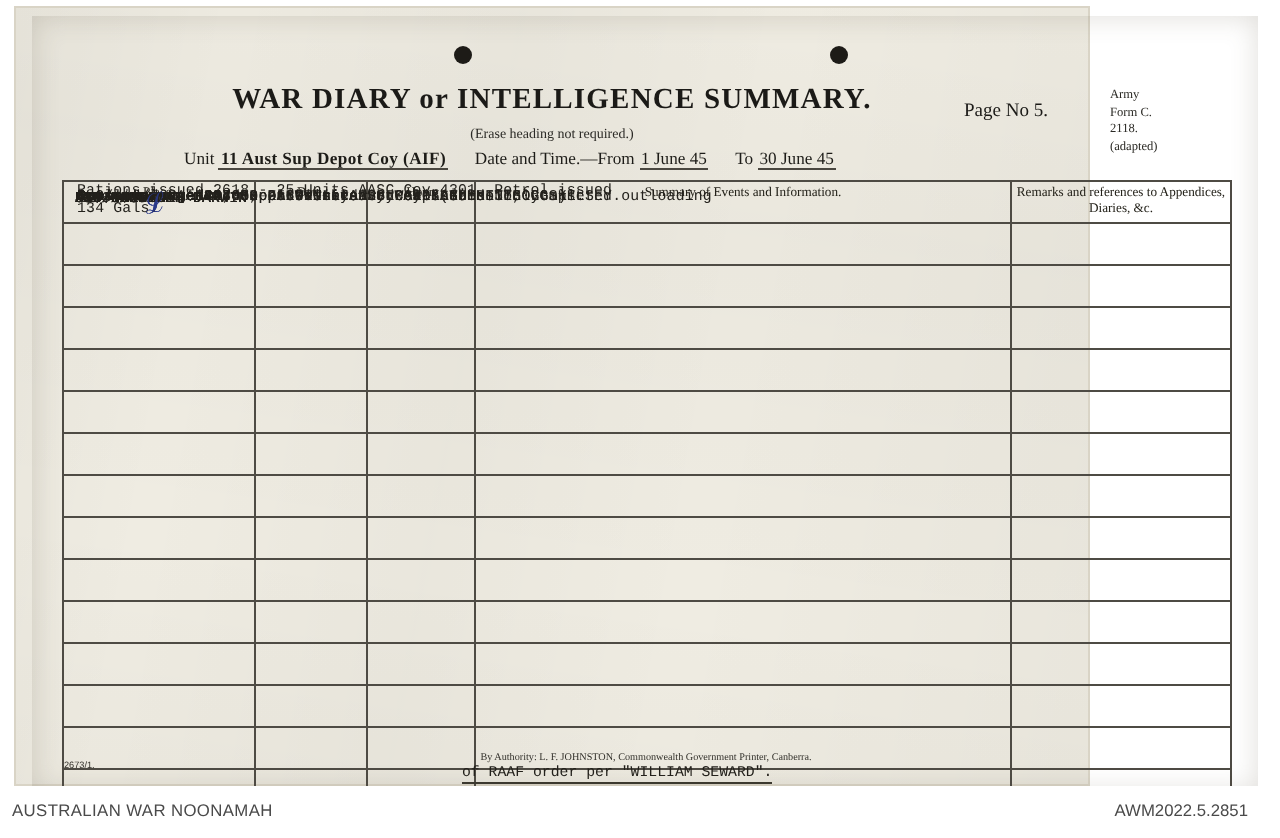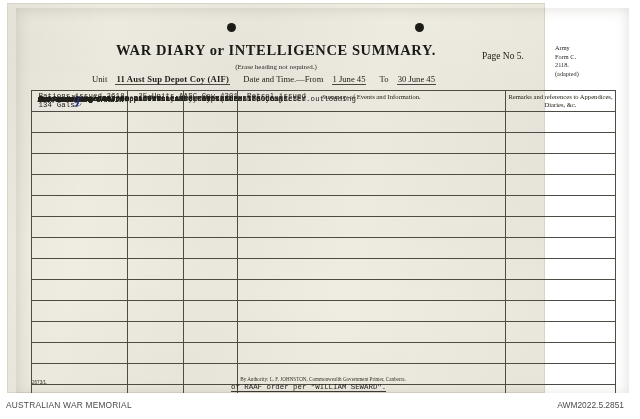--- a/index.html
+++ b/index.html
@@ -87,21 +87,21 @@
   }
   .subhdr {
     position: absolute;
     left: 84px;
     top: 70px;
     font-family: "Liberation Serif", serif;
     font-size: 8.6px;
     color: #1d1c18;
     white-space: nowrap;
   }
-  .subhdr .u { border-bottom: 1px solid #4a4740; padding: 0 1px; margin-left: 6px; }
+  .subhdr .u { border-bottom: 1px solid #4a4740; padding: 0 1px; }
   .subhdr .unit { font-weight: 600; letter-spacing: 0.2px; }
   .subhdr .gap { display: inline-block; width: 9px; }
 
   table.diary {
     position: absolute;
     left: 23px;
     top: 86px;
     width: 584px;
     border-collapse: collapse;
     table-layout: fixed;
@@ -438,15 +438,15 @@
     <div class="footer-left">2673/1.</div>
     <div class="footer-center">By Authority: L. F. JOHNSTON, Commonwealth Government Printer, Canberra.</div>
     <div class="overflow-line">
       <span class="ul">of RAAF order per "WILLIAM SEWARD".</span>
     </div>
 
     <div class="edge-shadow"></div>
   </div>
 
   <div class="bottom-bar"></div>
-  <div class="museum">AUSTRALIAN WAR MEMORIAL</div>
+  <div class="museum">AUSTRALIAN WAR NOONAMAH</div>
   <div class="accession">AWM2022.5.2851</div>
 </div>
 
 </body></html>

